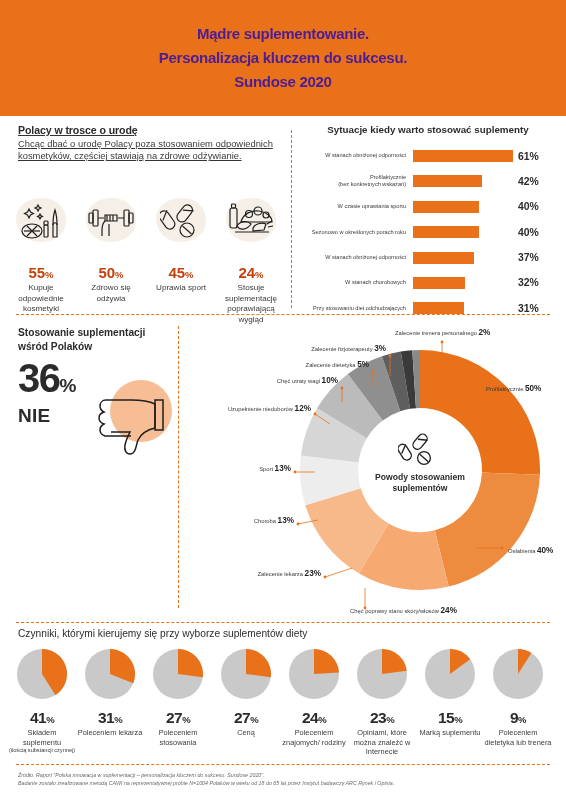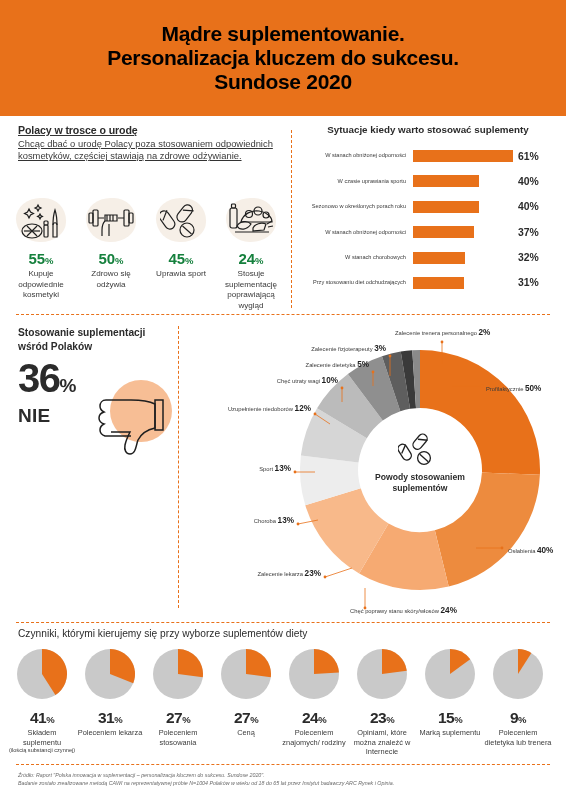--- a/index.html
+++ b/index.html
@@ -13,21 +13,21 @@
   }
   .page { position:relative; width:566px; height:800px; background:#fff; }
 
   
   .header {
     position:absolute; left:0; top:0; width:566px; height:116px;
     background:#E8711A;
     display:flex; flex-direction:column; align-items:center; justify-content:center;
   }
   .header-line {
-    color:#000000; font-weight:bold; font-size:21px; line-height:24px;
+    color:#4c1d95; font-weight:bold; font-size:15px; line-height:24px;
     letter-spacing:-0.3px; text-align:center; white-space:nowrap;
   }
 
   
   .vdash {
     position:absolute; width:0; border-left:1.4px dashed #E8711A;
   }
   .hdash {
     position:absolute; height:0; border-top:1.4px dashed #E8711A;
   }
@@ -41,21 +41,21 @@
   .beauty-item { width:70px; text-align:center; }
   .blob {
     width:62px; height:50px; margin:0 auto; position:relative;
     display:flex; align-items:center; justify-content:center;
   }
   .blob .bg {
     position:absolute; left:6px; top:2px; width:50px; height:44px;
     background:#F6EFE7; border-radius:50% 45% 52% 48% / 48% 52% 46% 54%;
   }
   .blob svg { position:relative; z-index:2; }
-  .beauty-pct { margin-top:4px; font-size:15px; font-weight:bold; color:#15803d; }
+  .beauty-pct { margin-top:18px; font-size:15px; font-weight:bold; color:#c2410c; }
   .beauty-pct .u { font-size:9.5px; }
   .beauty-lab { font-size:8.1px; line-height:10.6px; color:#3a3a3a; margin-top:2px; }
 
   
   .s2 { position:absolute; left:300px; top:124px; width:256px; }
   .s2 h2 { font-size:9.8px; font-weight:bold; color:#2b2b2b; text-align:center; }
   .bars { margin-top:11px; }
   .bar-row { display:flex; align-items:center; height:20px; margin-bottom:5.4px; }
   .bar-label {
     width:113px; text-align:right; padding-right:7px;
@@ -206,20 +206,27 @@
 
   <div class="s2">
     <h2>Sytuacje kiedy warto stosować suplementy</h2>
     <div class="bars" id="bars-container">
         <div class="bar-row">
           <div class="bar-label">W stanach obniżonej odporności</div>
           <div class="bar-track">
             <div class="bar-fill" style="width: 100px;"></div>
           </div>
           <div class="bar-val">61%</div>
+        </div>
+        <div class="bar-row">
+          <div class="bar-label">Profilaktycznie<br>(bez konkretnych wskazań)</div>
+          <div class="bar-track">
+            <div class="bar-fill" style="width: 68.8525px;"></div>
+          </div>
+          <div class="bar-val">42%</div>
         </div>
         <div class="bar-row">
           <div class="bar-label">W czasie uprawiania sportu</div>
           <div class="bar-track">
             <div class="bar-fill" style="width: 65.5738px;"></div>
           </div>
           <div class="bar-val">40%</div>
         </div>
         <div class="bar-row">
           <div class="bar-label">Sezonowo w określonych porach roku</div>

